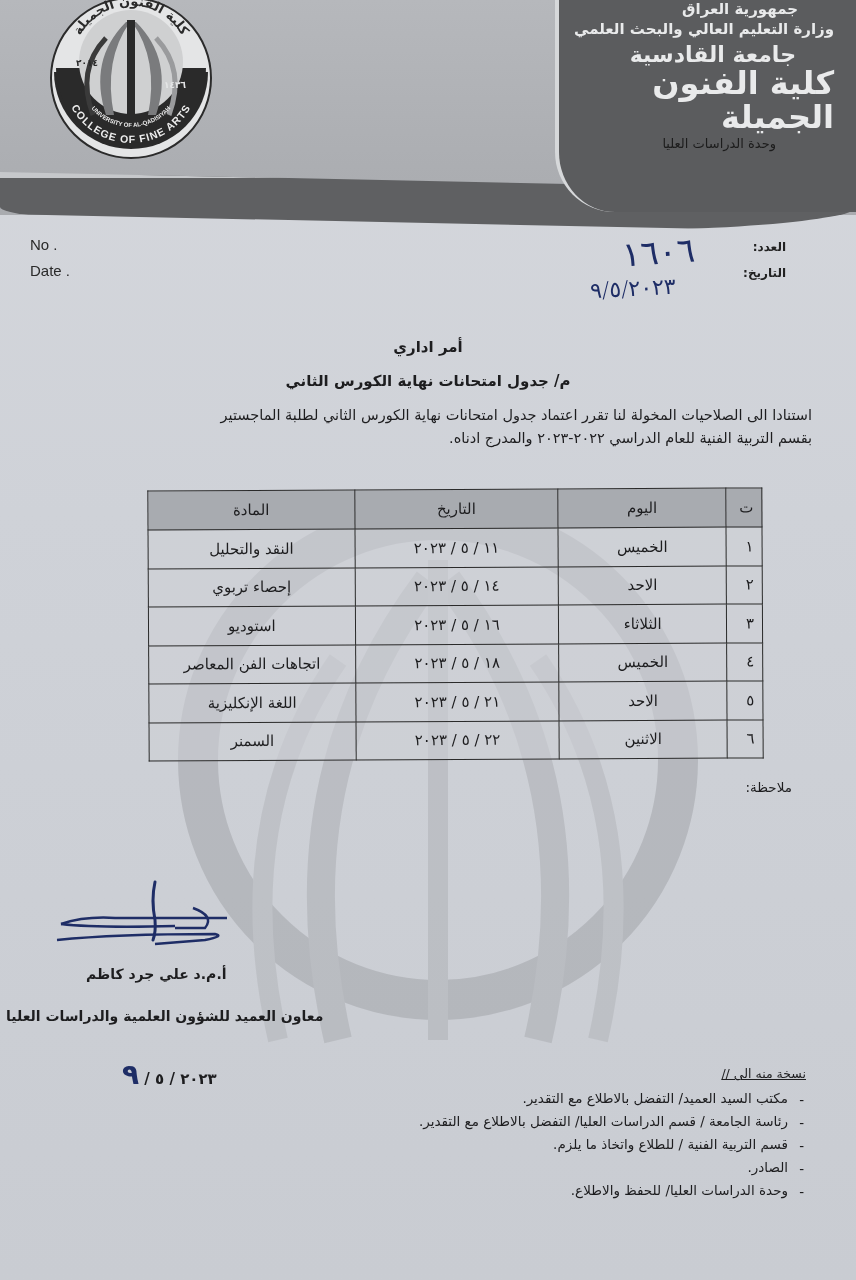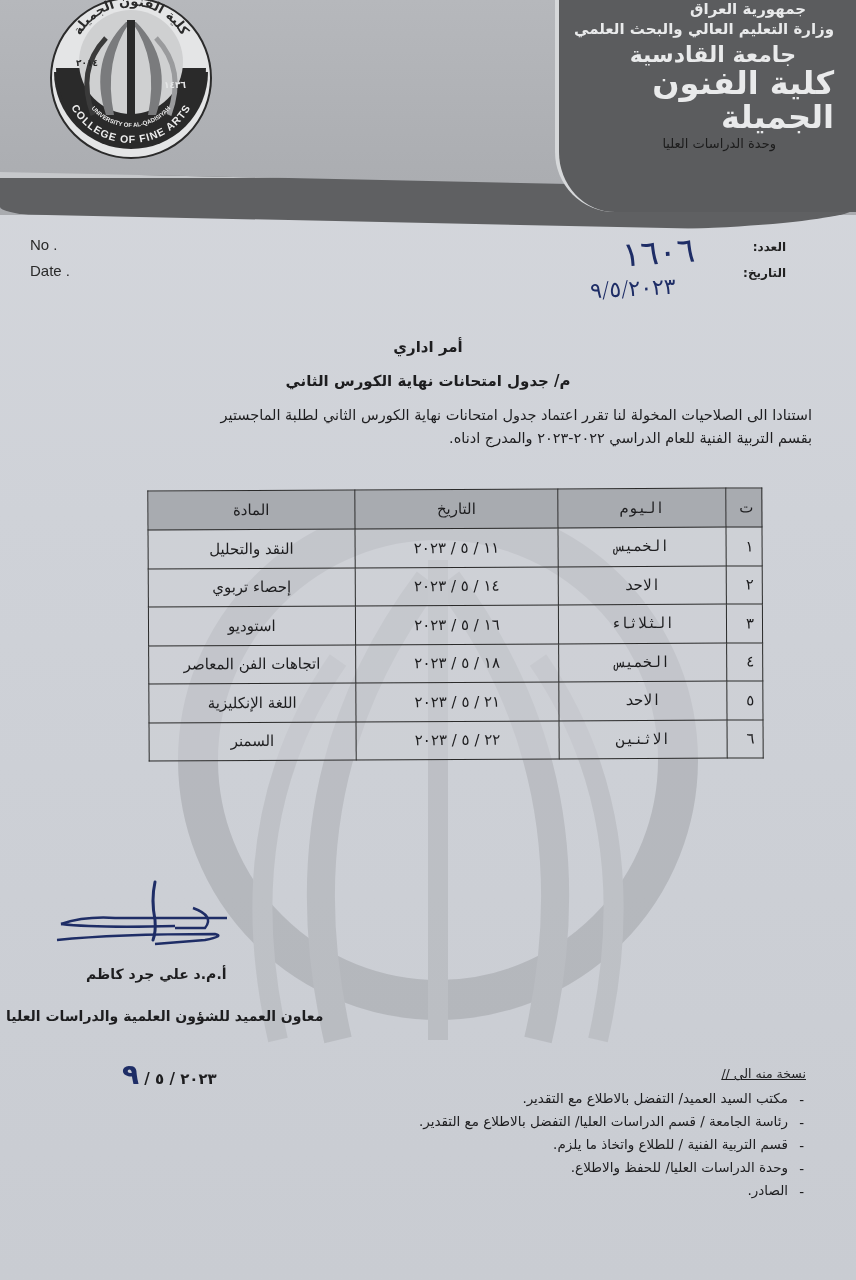--- a/index.html
+++ b/index.html
@@ -29,21 +29,21 @@
     border-top: 6px solid #c6c8cb;
     border-radius: 0 0 60% 100% / 0 0 40px 40px;
     background: #5f6062;
     clip-path: polygon(0 0, 100% 30%, 100% 100%, 0 70%);
   }
   .lh-arabic {
     position: absolute; right: 22px; top: 0; width: 300px;
     direction: rtl; text-align: right; color: #e9eaeb;
     font-family: "DejaVu Sans", sans-serif;
   }
-  .lh-arabic .l1 { font-size: 15px; font-weight: bold; margin-top: 0px; margin-right: 28px; }
+  .lh-arabic .l1 { font-size: 15px; font-weight: bold; margin-top: 0px; margin-right: 36px; }
   .lh-arabic .l2 { font-size: 15px; font-weight: bold; margin-top: 2px; }
   .lh-arabic .l4 { font-size: 22px; font-weight: bold; margin-top: 4px; margin-right: 38px; }
   .lh-arabic .l5 { font-size: 32px; font-weight: bold; margin-top: 0px; line-height: 1.05; }
   .lh-arabic .l6 { font-size: 13px; color: #1c1c1c; margin-top: 2px; margin-right: 58px; }
 
   .seal {
     position: absolute; left: 48px; top: 0px; width: 166px; height: 176px;
   }
 
   
@@ -66,21 +66,21 @@
     position: absolute; left: 148px; top: 489px; width: 615px;
     border-collapse: collapse; direction: rtl; font-size: 15px;
     transform: rotate(-0.3deg);
   }
   table.sched th, table.sched td {
     border: 1.5px solid #2a2a2a; text-align: center; height: 38.5px; padding: 0 8px;
   }
   table.sched th { background: #a8abb0; font-weight: normal; height: 39px; }
   table.sched td { background: rgba(205,208,213,0.55); }
   table.sched th.c-n, table.sched td.c-n { width: 36px; text-align: right; padding-right: 8px; }
-  table.sched .c-day { width: 168px; font-family: Liberation Mono, monospace; }
+  table.sched .c-day { width: 168px; }
   table.sched .c-date { width: 204px; direction: rtl; }
   table.sched .c-subj { width: 207px; }
 
   
   .notes { position: absolute; right: 64px; top: 776px; width: 720px; direction: rtl; text-align: right; font-size: 14.5px; line-height: 23px; }
   .notes .note-head { font-size: 13.5px; margin-right: 0; }
   .notes ul { list-style: none; }
   .notes li { position: relative; padding-right: 18px; }
   .notes li::before { content: "-"; position: absolute; right: 0; top: 0; }
 
@@ -215,20 +215,21 @@
       <tr>
         <td class="c-n">٦</td>
         <td class="c-day">الاثنين</td>
         <td class="c-date">٢٢ / ٥ / ٢٠٢٣</td>
         <td class="c-subj">السمنر</td>
       </tr>
     </tbody>
   </table>
 
   <div class="notes">
+    <div class="note-head">ملاحظة:</div>
   </div>
 
   <svg class="sig-svg" viewBox="0 0 190 80">
     <path d="M 100 2 Q 96 20 100 40 Q 101 52 98 60" stroke="#1e2d66" stroke-width="3" fill="none" stroke-linecap="round"></path>
     <path d="M 6 44 Q 30 36 60 38 L 172 38" stroke="#1e2d66" stroke-width="2.5" fill="none"></path>
     <path d="M 6 44 Q 40 48 120 46" stroke="#1e2d66" stroke-width="2.5" fill="none"></path>
     <path d="M 138 28 Q 160 36 150 48 L 120 48" stroke="#1e2d66" stroke-width="2.5" fill="none"></path>
     <path d="M 2 60 Q 60 54 160 54 Q 170 56 150 60 L 100 64" stroke="#1e2d66" stroke-width="2.5" fill="none"></path>
   </svg>
   <div class="signer">أ.م.د علي جرد كاظم</div>
@@ -237,17 +238,17 @@
     <span>٢٠٢٣ / ٥ /</span>
     <span class="handday">٩</span>
   </div>
 
   <div class="cc">
     <div class="cc-head">نسخة منه الى //</div>
     <ul>
       <li>مكتب السيد العميد/ التفضل بالاطلاع مع التقدير.</li>
       <li>رئاسة الجامعة / قسم الدراسات العليا/ التفضل بالاطلاع مع التقدير.</li>
       <li>قسم التربية الفنية / للطلاع واتخاذ ما يلزم.</li>
+      <li>الصادر.</li>
       <li>وحدة الدراسات العليا/ للحفظ والاطلاع.</li>
-      <li>الصادر.</li>
     </ul>
   </div>
 </div>
 
 </body></html>

